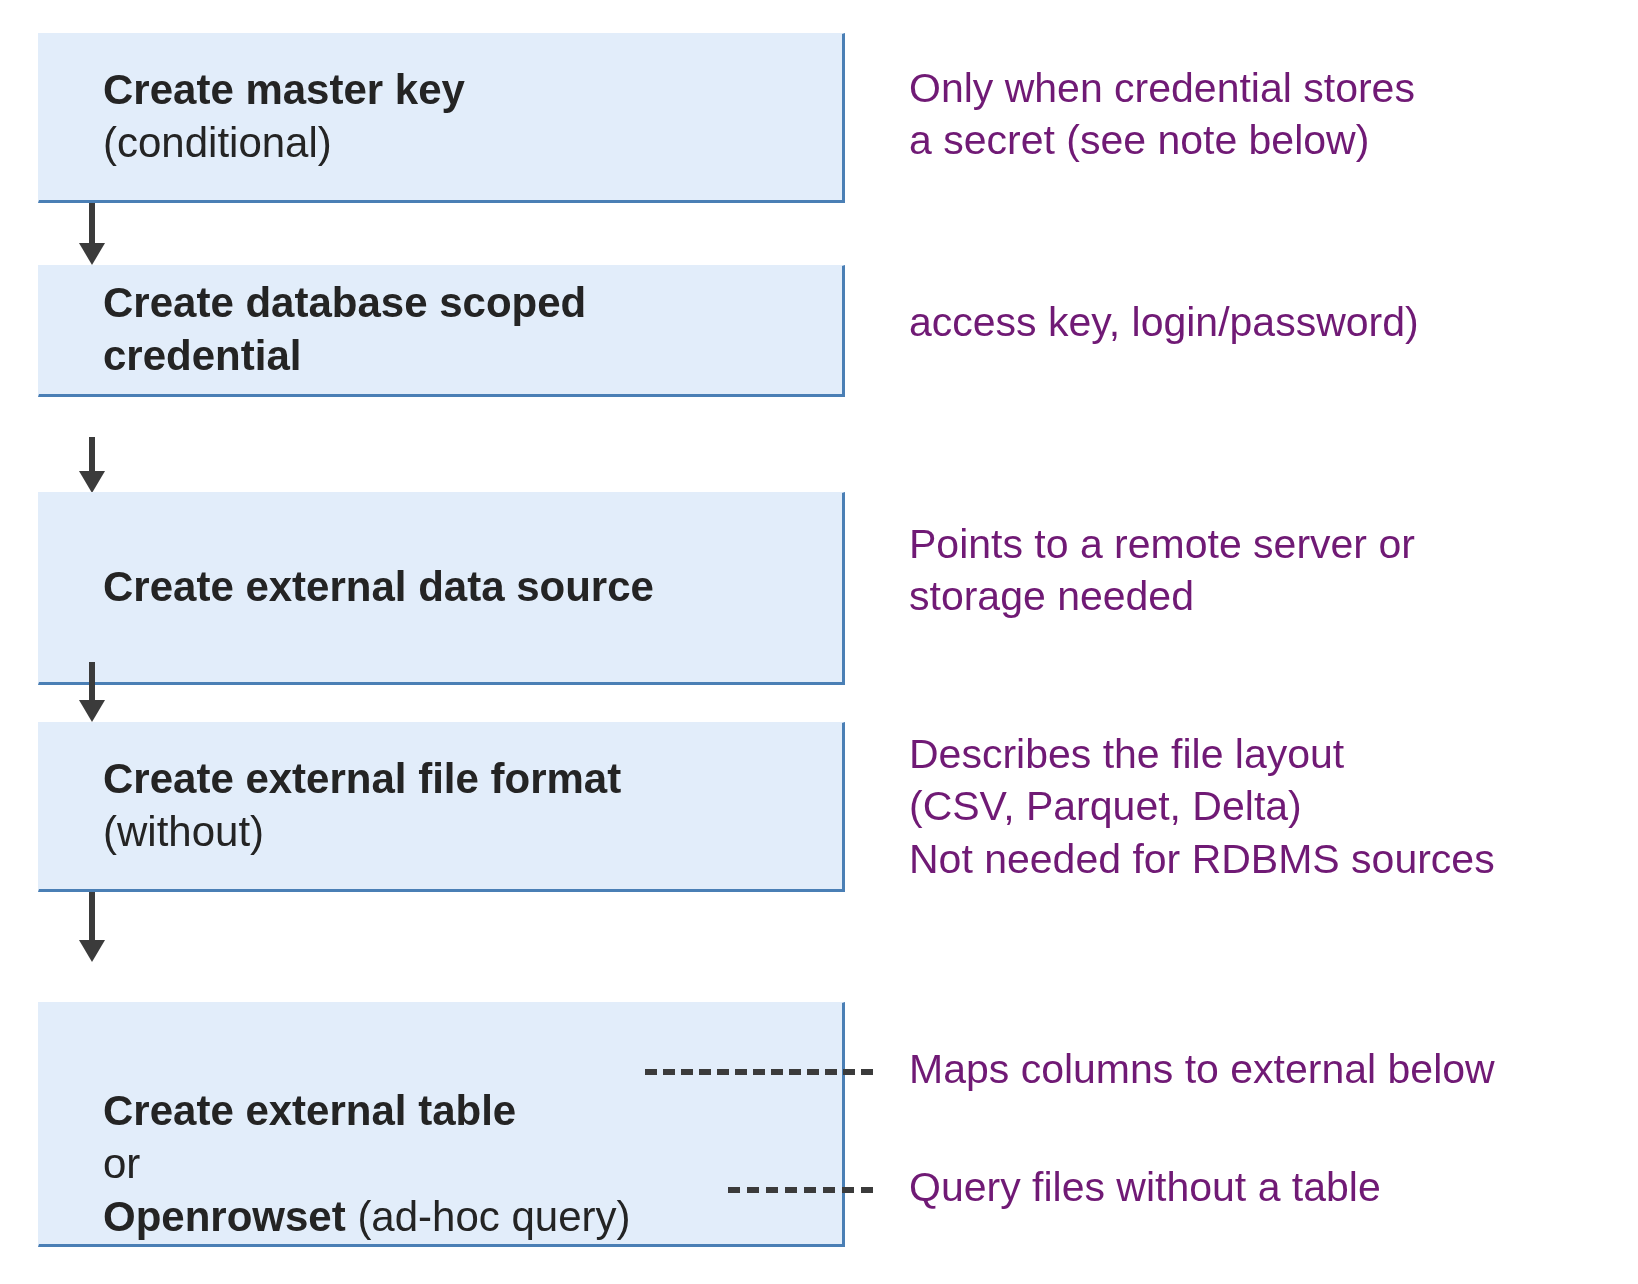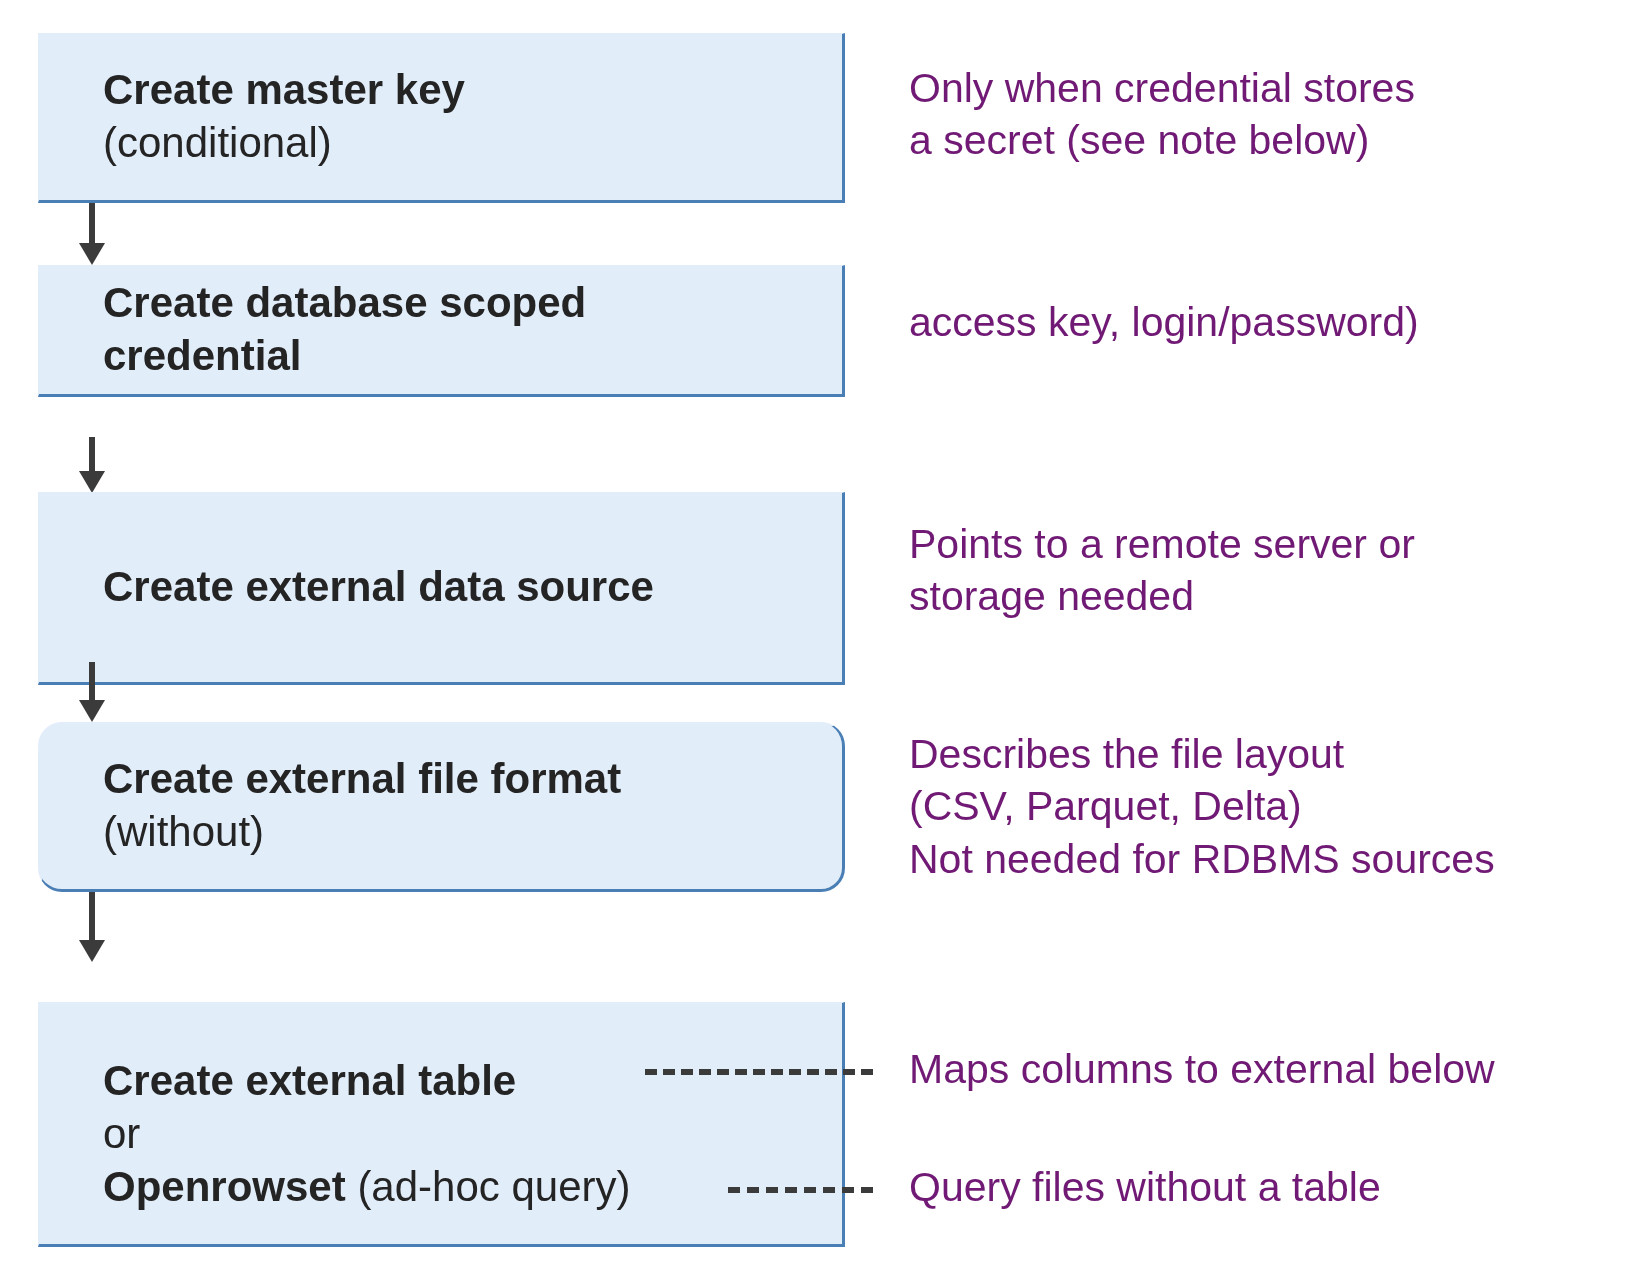--- a/index.html
+++ b/index.html
@@ -135,38 +135,38 @@
   <div class="desc" style="top:518px;">
     <div>Points to a remote server or</div>
     <div>storage needed</div>
   </div>
 
   <div class="arrow" style="top:662px; height:60px;">
     <div class="stem" style="height:40px;"></div>
     <div class="head" style="top:38px;"></div>
   </div>
 
-  <div class="flow-box" style="top:722px; height:170px;border-radius:24px;">
+  <div class="flow-box" style="top:722px; height:170px;">
     <div class="box-text">
       <div class="line bold">Create external file format</div>
       <div class="line normal">(without)</div>
     </div>
   </div>
   <div class="desc" style="top:728px;">
     <div>Describes the file layout</div>
     <div>(CSV, Parquet, Delta)</div>
     <div>Not needed for RDBMS sources</div>
   </div>
 
   <div class="arrow" style="top:892px; height:110px;">
     <div class="stem" style="height:50px;"></div>
     <div class="head" style="top:48px;"></div>
   </div>
 
-  <div class="flow-box" style="top:1002px; height:245px; justify-content:center;">
+  <div class="flow-box" style="top:1002px; height:245px; justify-content:flex-end;">
     <div class="box-text" style="padding-top:22px;">
       <div class="line bold">Create external table</div>
       <div class="line normal">or</div>
       <div class="line"><span style="font-weight:bold;">Openrowset</span><span style="font-weight:normal;"> (ad-hoc query)</span></div>
     </div>
   </div>
 
   <div class="dash" style="left:645px; width:228px; top:1069px;"></div>
   <div class="desc" style="top:1043px;">
     <div>Maps columns to external below</div>

